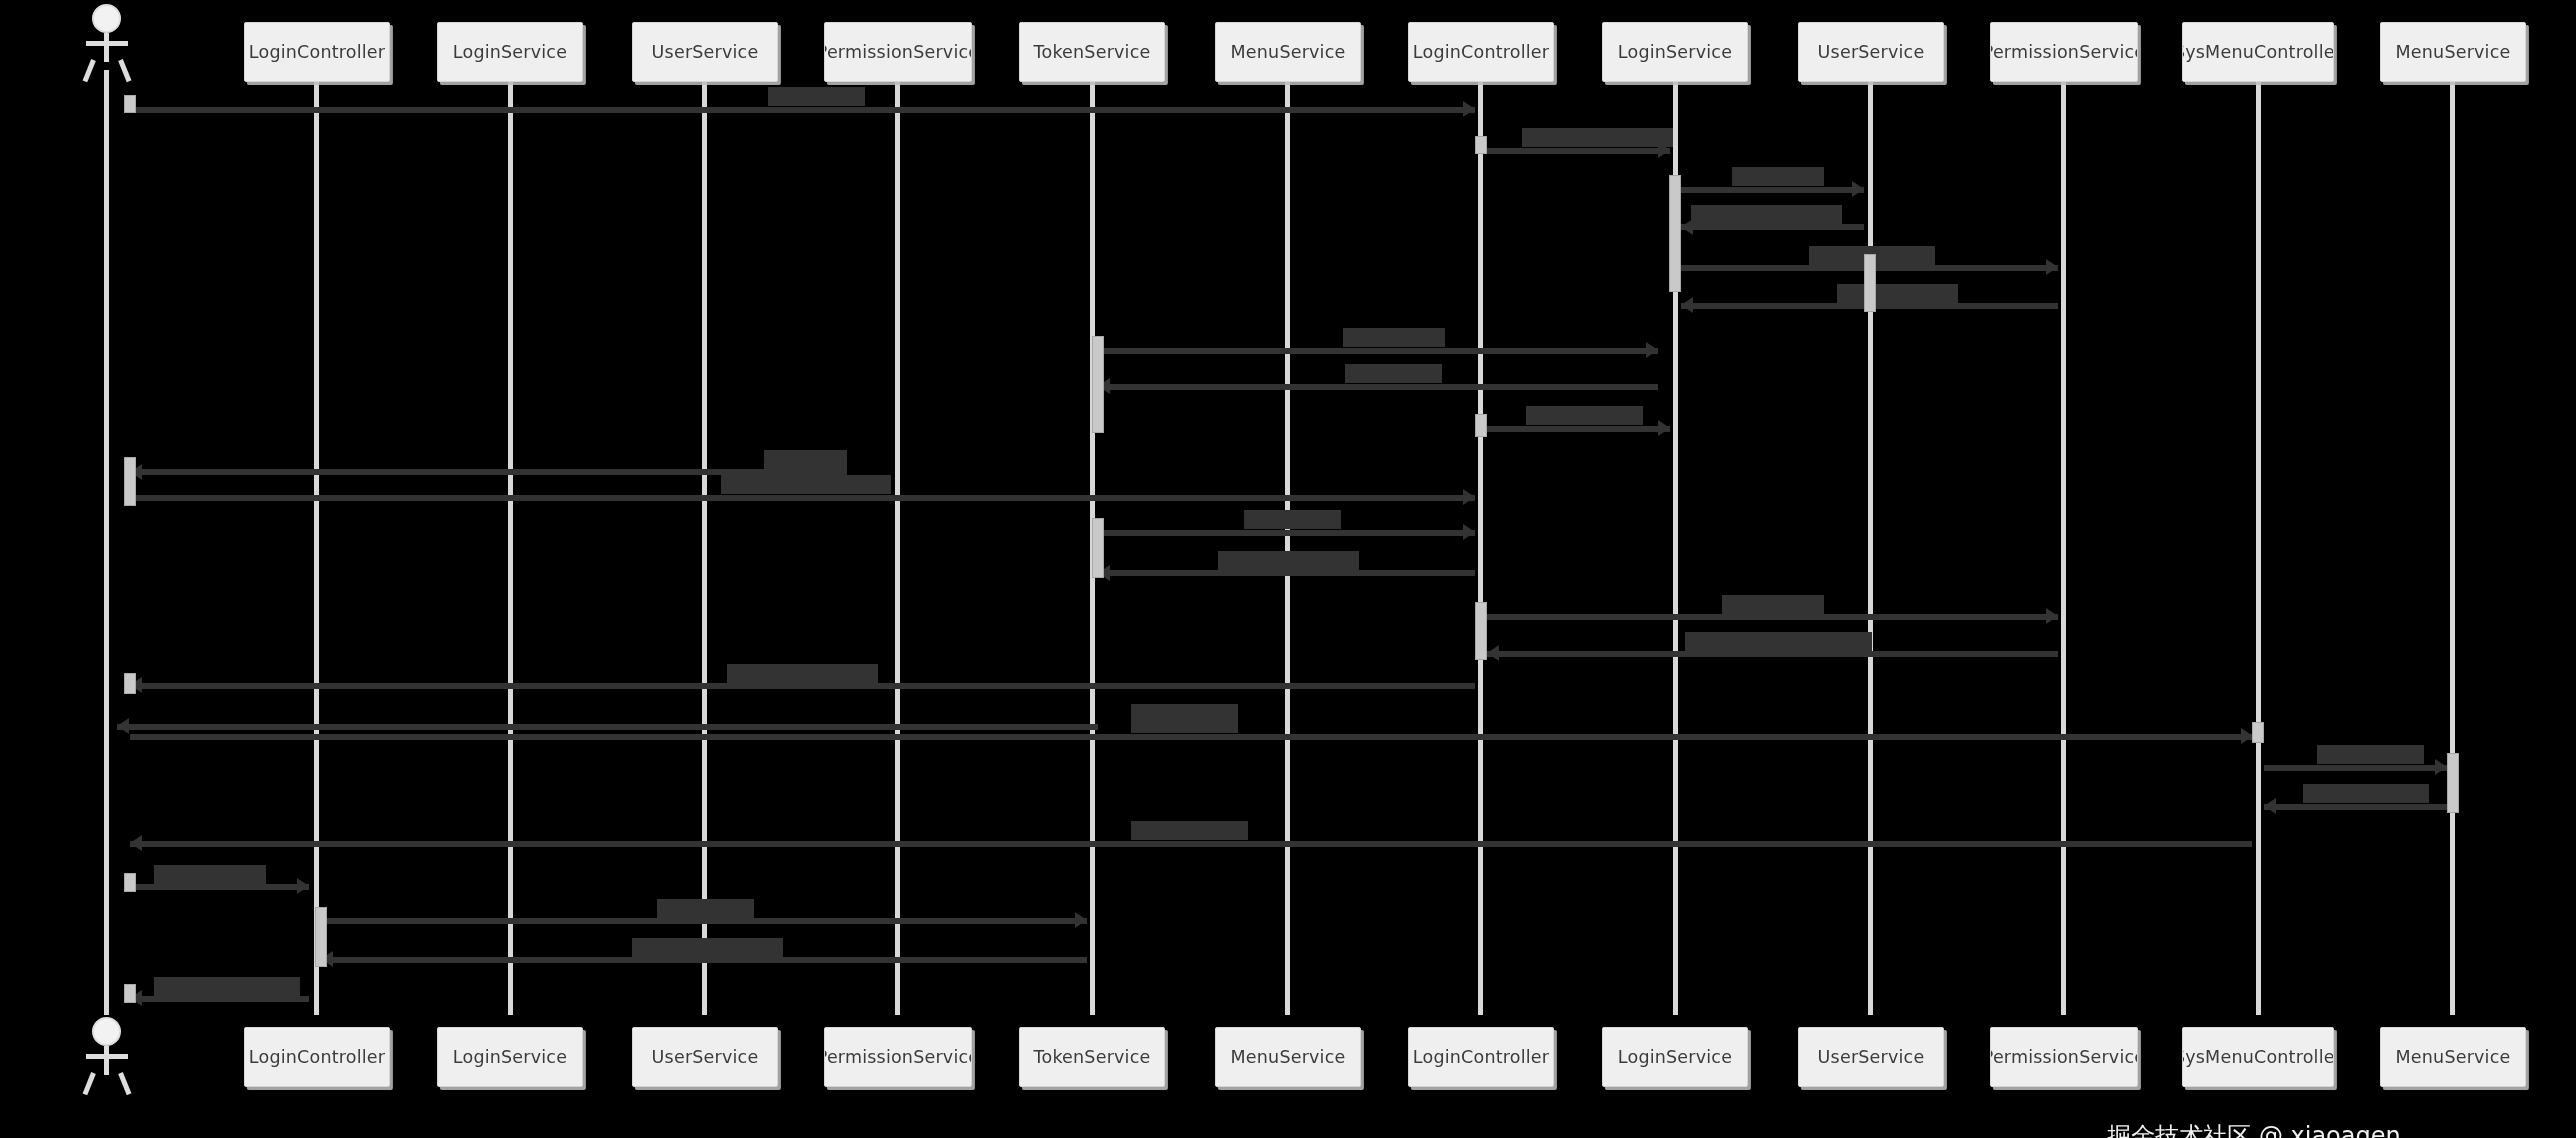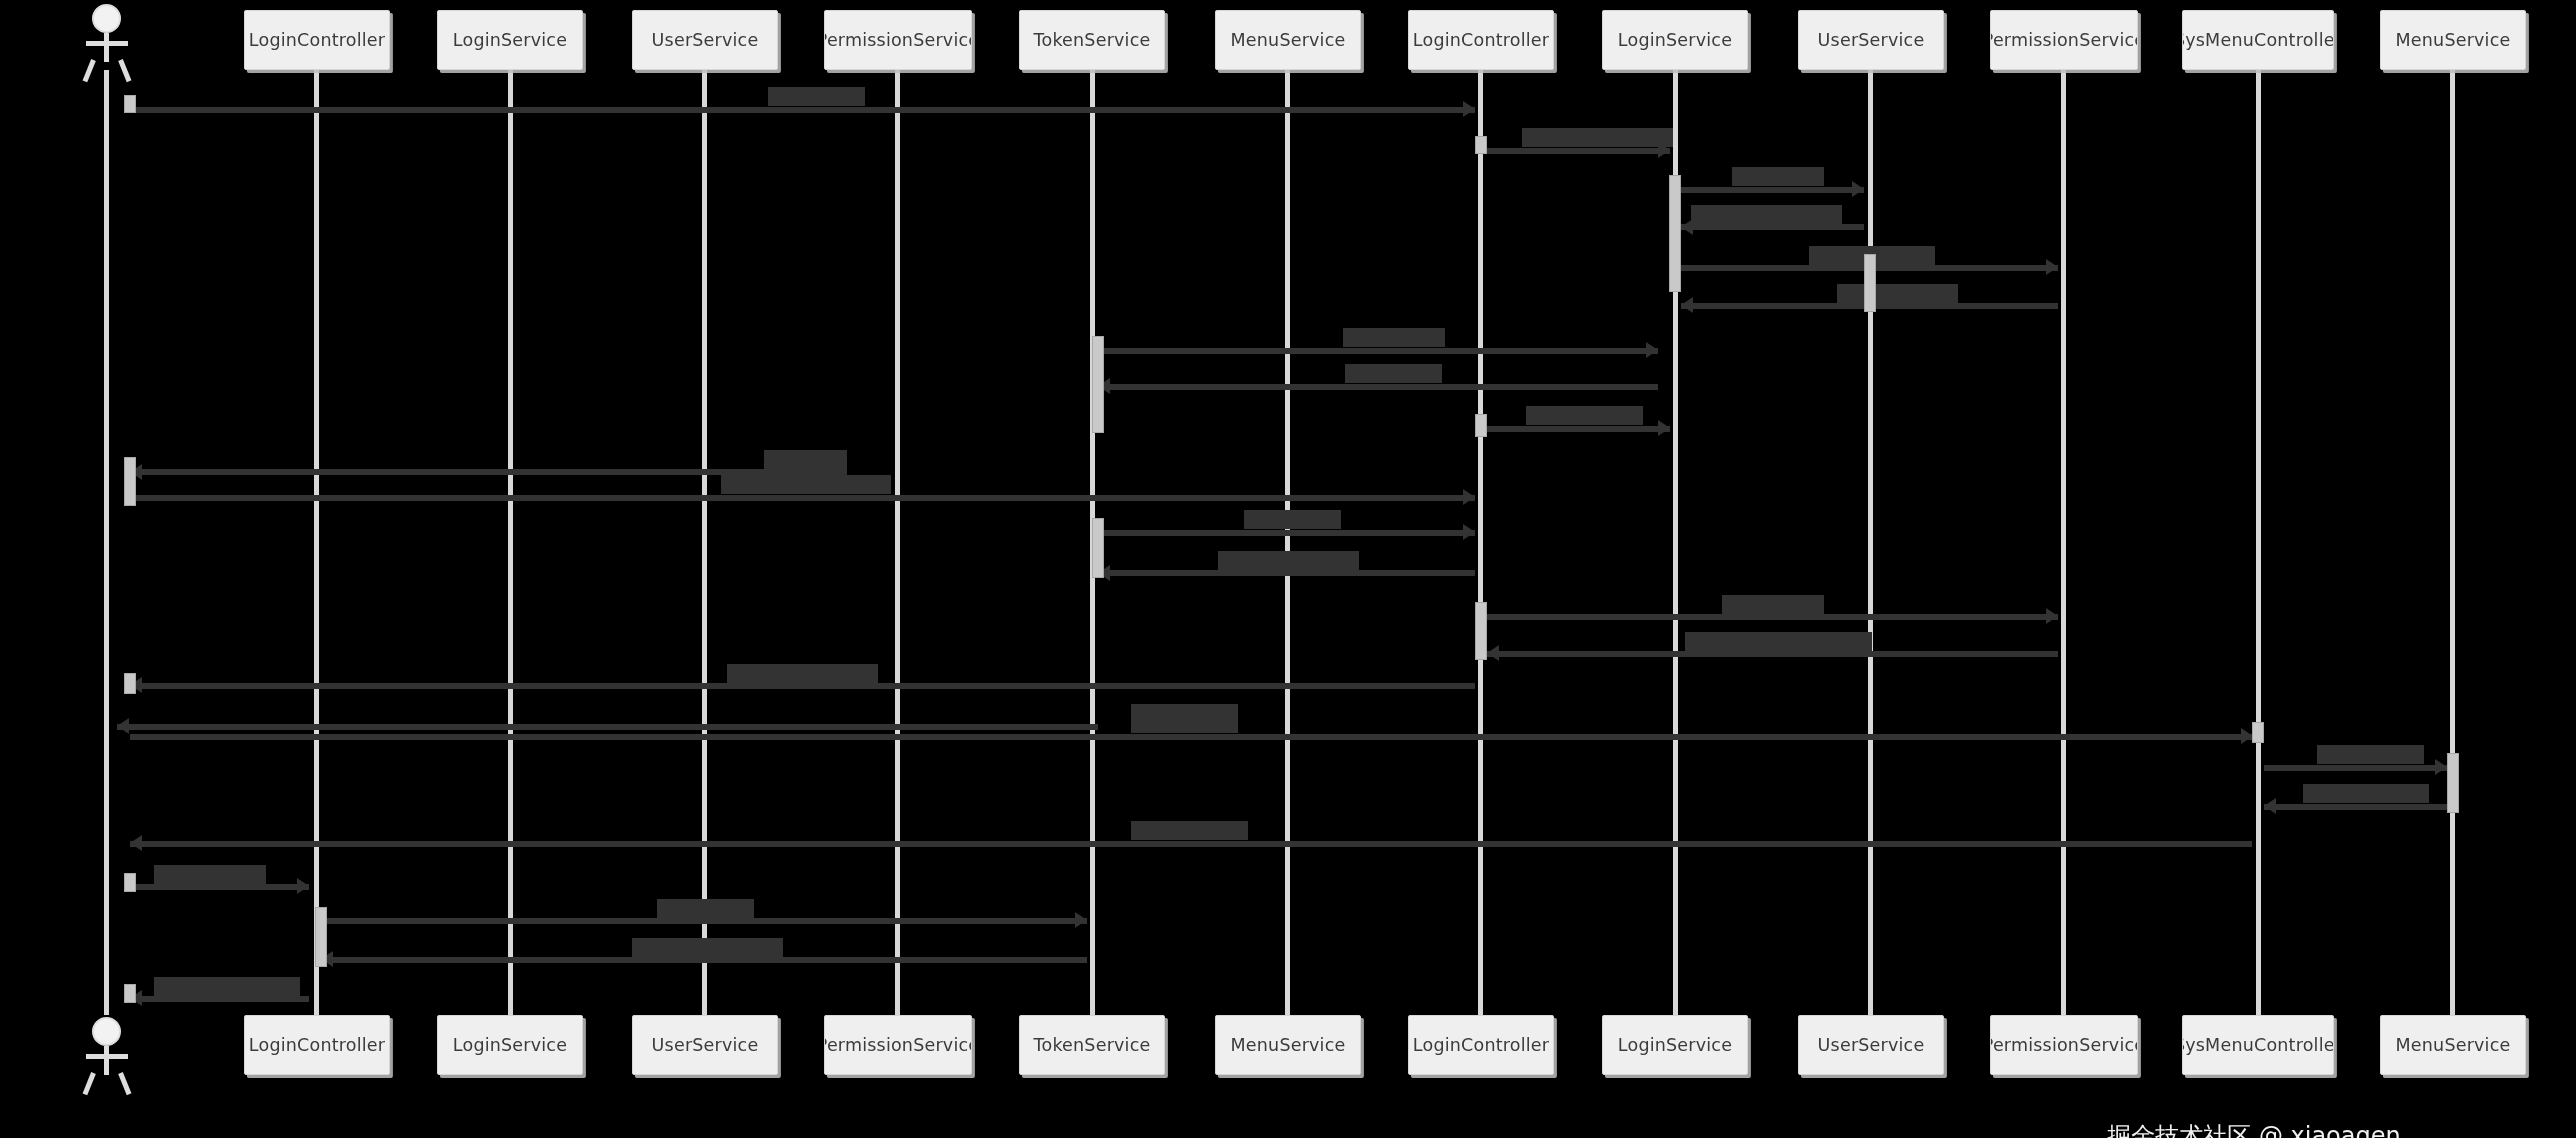--- a/index.html
+++ b/index.html
@@ -29,20 +29,21 @@
     border-radius: 1.9px;
     box-shadow: 2.9px 2.9px 0 rgba(190,190,190,0.85);
     display: flex;
     align-items: center;
     justify-content: center;
     color: #3b3b3b;
     font-size: 17.5px;
     letter-spacing: 0.2px;
     white-space: nowrap;
     overflow: hidden;
+    margin-top: 12px;
   }
 
   
   .lifeline {
     position: absolute;
     width: 4.9px;
     background: #d8d8d8;
   }
 
   

